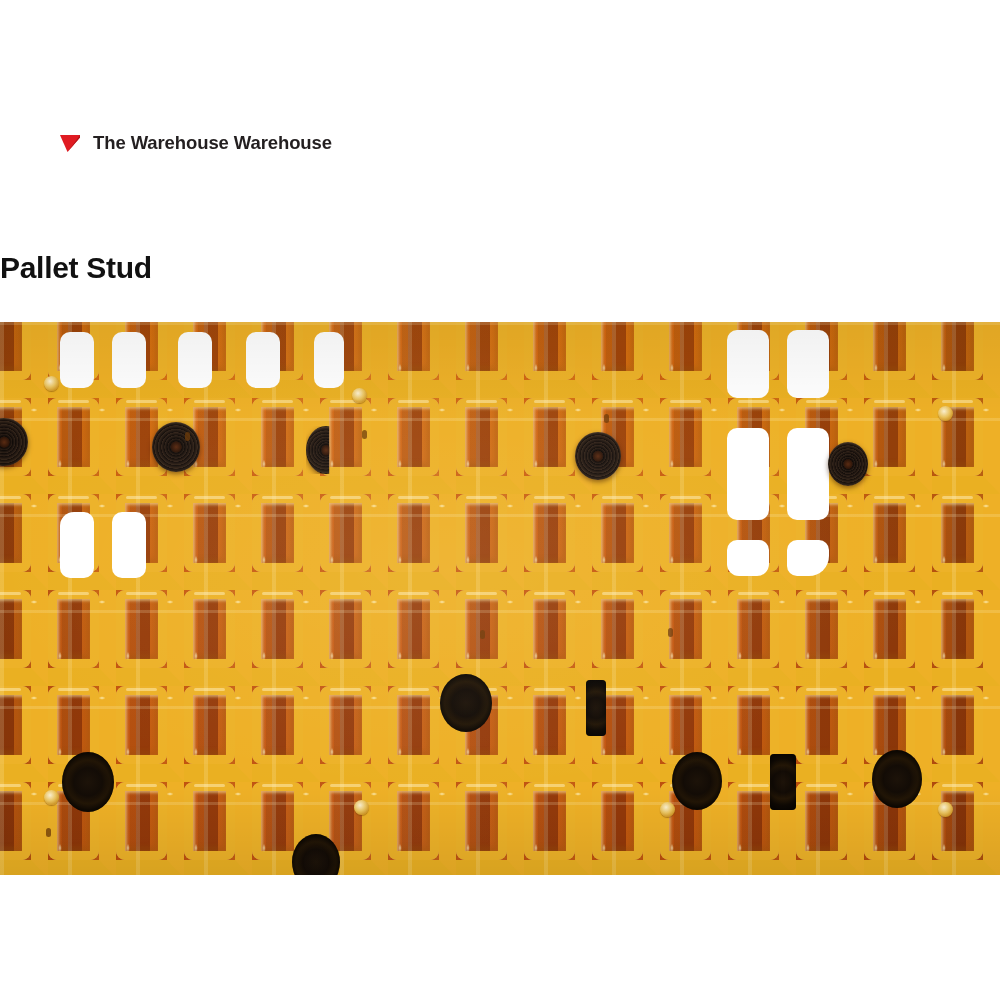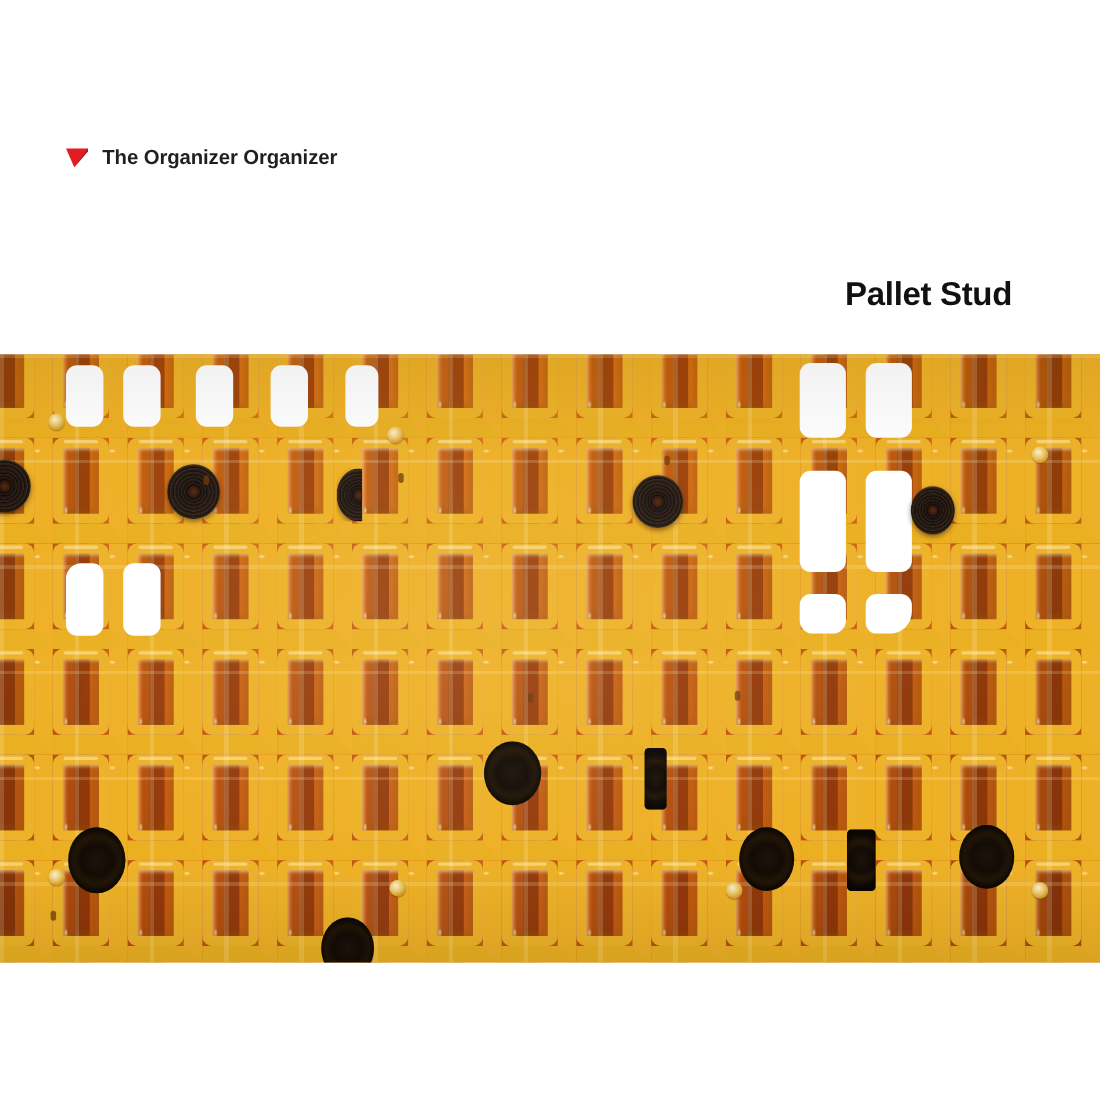--- a/index.html
+++ b/index.html
@@ -48,21 +48,21 @@
     white-space: nowrap;
     line-height: 1;
   }
 
   
   .product-title {
     position: absolute;
     left: 0;
     top: 230px;
     width: 920px;
-    text-align: right;
+    text-align: left;
     font-size: 30px;
     font-weight: 700;
     letter-spacing: -0.3px;
     color: #111111;
     line-height: 1.2;
   }
 
   
   .hero {
     position: absolute;
@@ -269,21 +269,21 @@
 </head>
 <body>
 
 <div class="page">
 
   <div class="brand">
     <svg class="brand-mark" viewBox="0 0 24 24" aria-hidden="true">
       <polygon points="2,4 22,4 22,6.5 9.5,21" fill="#e01b22"></polygon>
       <polygon points="22,4 22,6.5 9.5,21" fill="#b3161b"></polygon>
     </svg>
-    <span class="brand-name">The Organizer Organizer</span>
+    <span class="brand-name">The Warehouse Warehouse</span>
   </div>
 
   <h1 class="product-title">Pallet Stud</h1>
 
   <div class="hero">
 
     <div class="slab"></div>
     <div class="cavities"></div>
 
     <div class="lattice">

